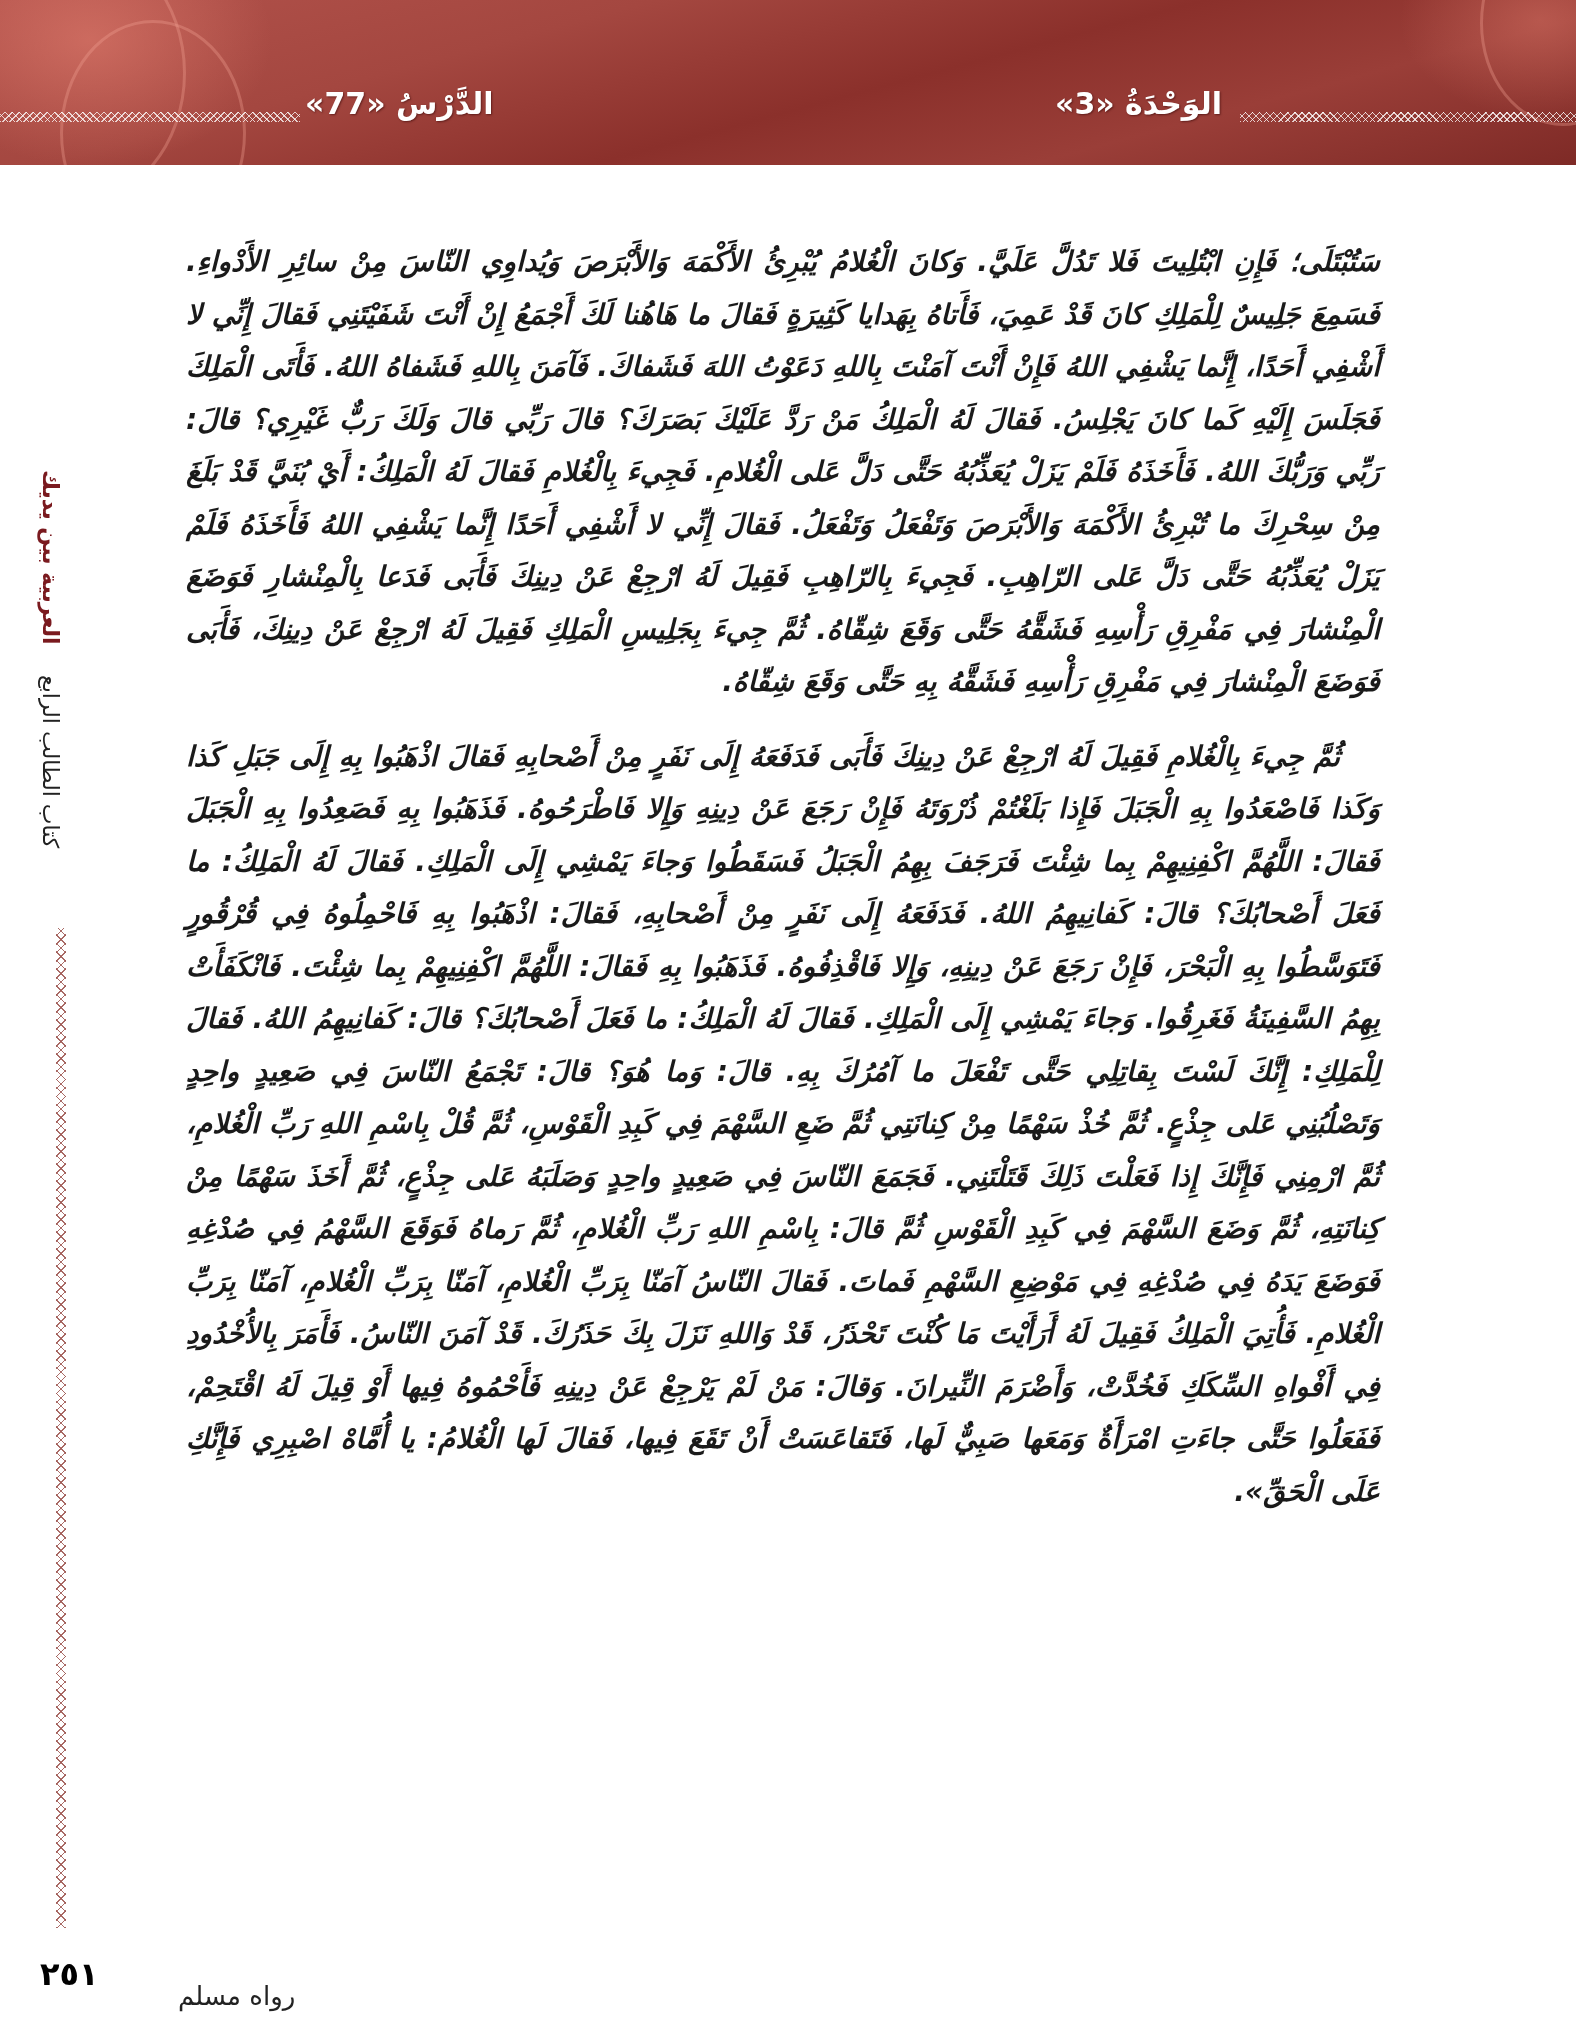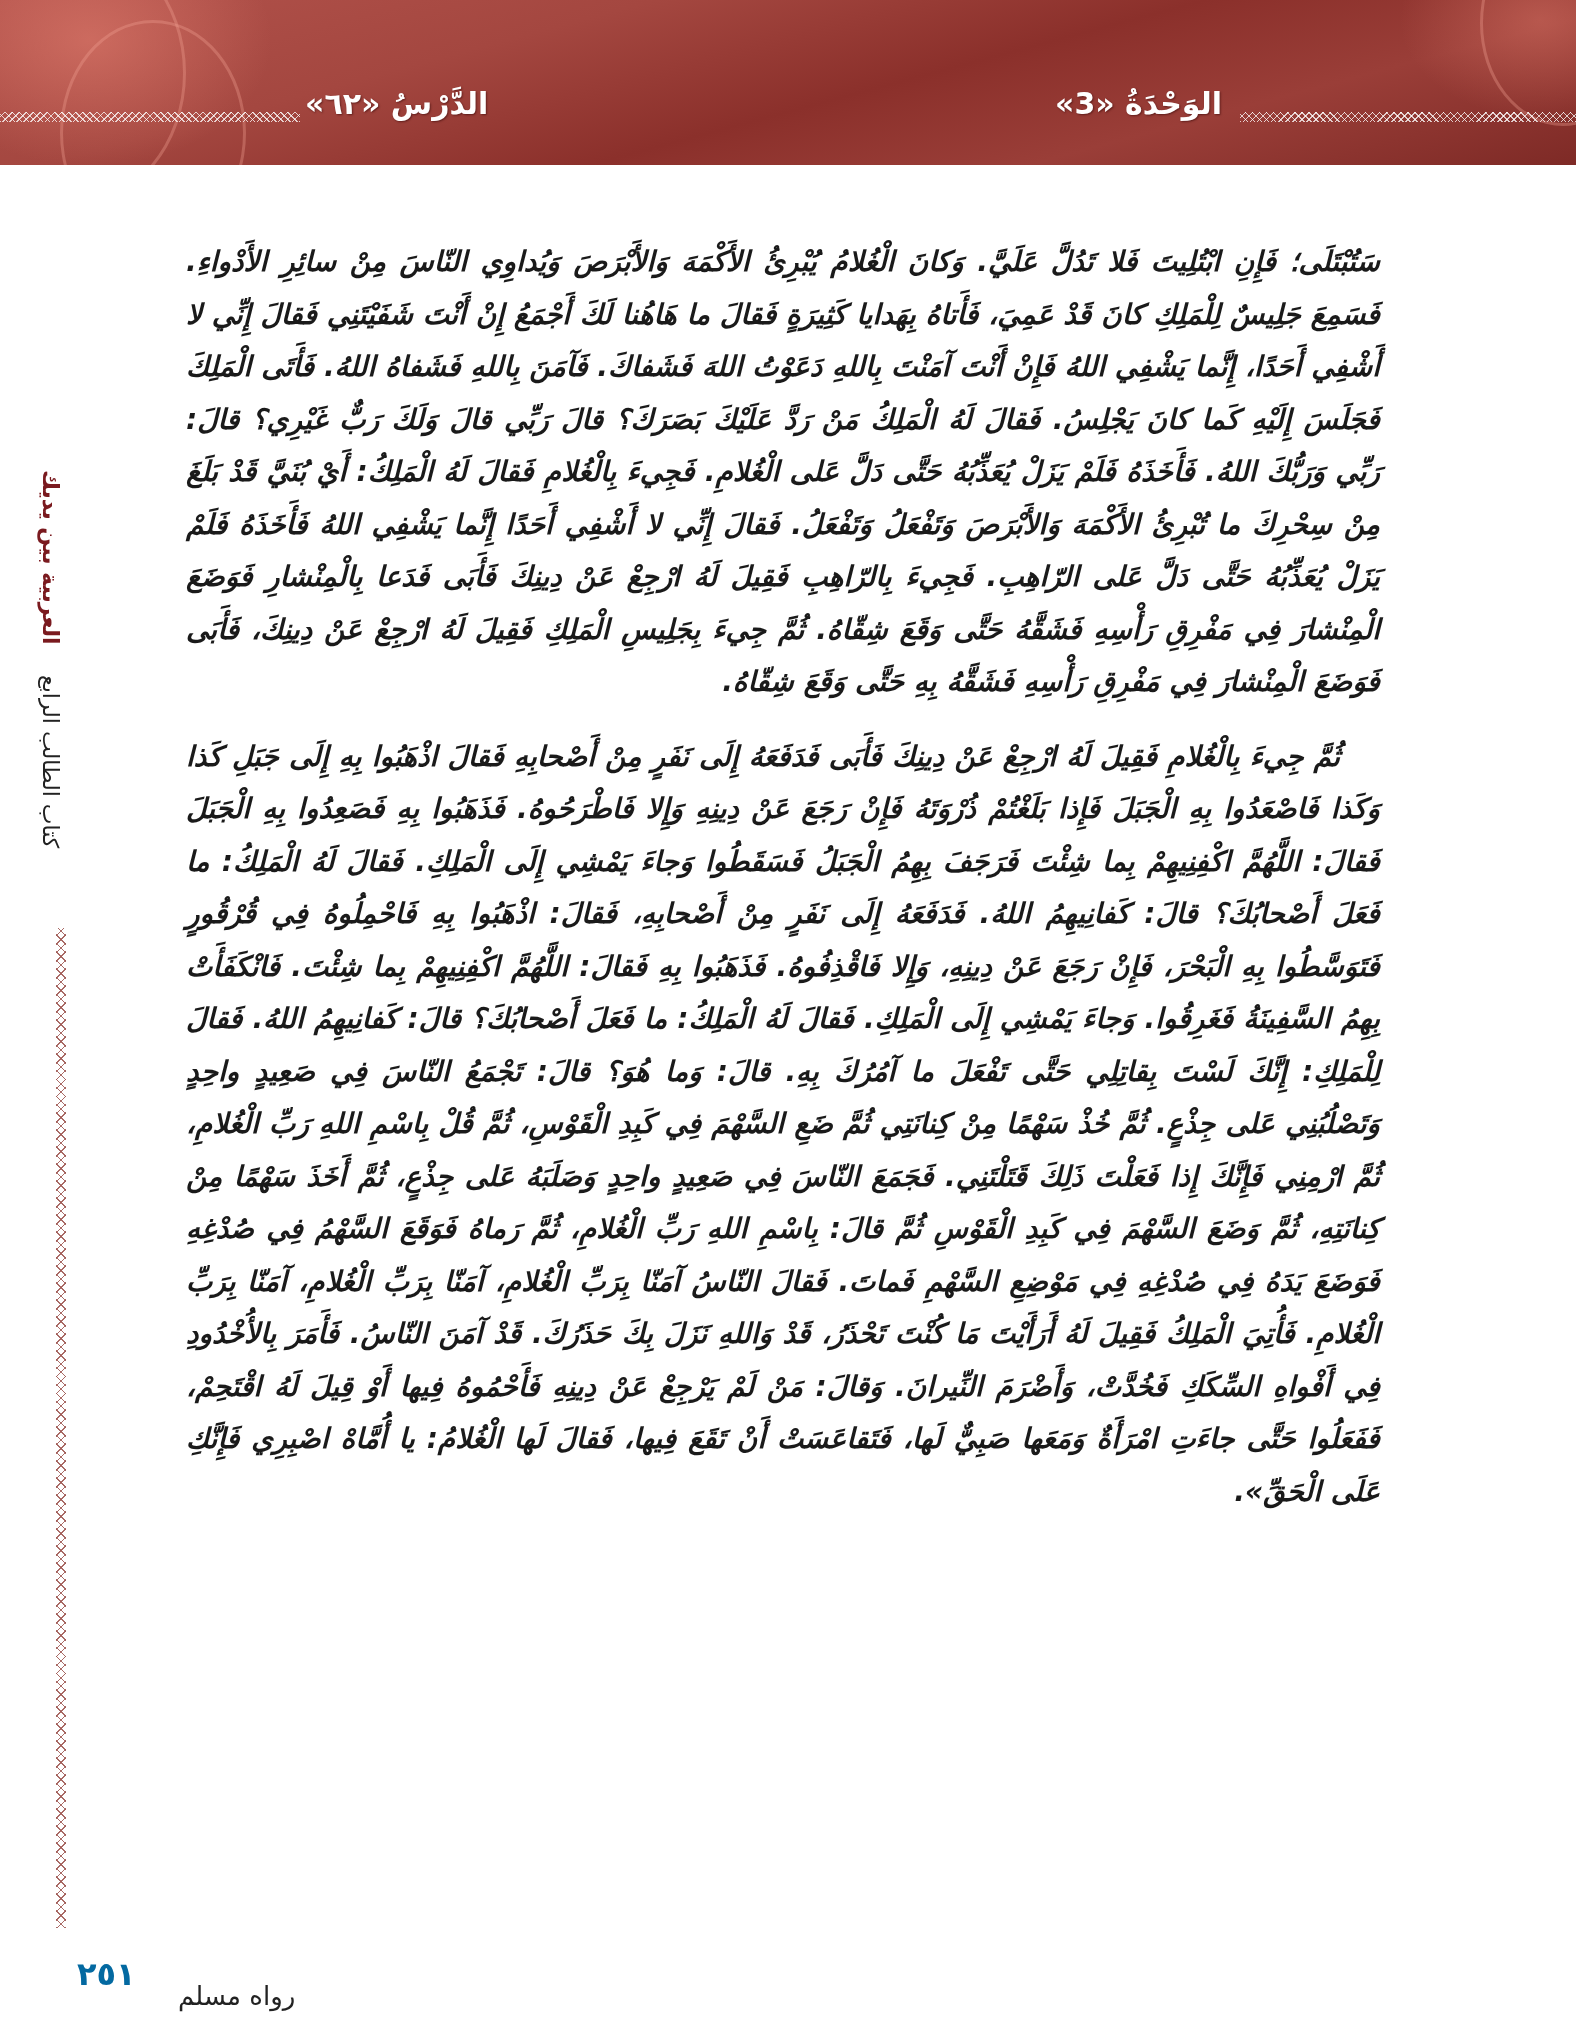--- a/index.html
+++ b/index.html
@@ -40,22 +40,22 @@
     }
     .sidebar .brand { top: 0; color: #7a1a1f; font-weight: bold; }
     .sidebar .book { top: 205px; color: #222; }
     .sidebar .chain-v {
       position: absolute; left: 26px; top: 458px; width: 10px; height: 1000px;
       background-image:
         repeating-linear-gradient(45deg, rgba(160,90,85,0.9) 0 1px, transparent 1px 6px),
         repeating-linear-gradient(-45deg, rgba(160,90,85,0.9) 0 1px, transparent 1px 6px);
     }
     .page-number {
-      position: absolute; left: 40px; top: 1955px; color: #0369a1;
-      font-family: "DejaVu Sans", sans-serif; font-size: 32px; font-weight: bold; margin-left: 37px;
+      position: absolute; left: 40px; top: 1955px; color: #000000;
+      font-family: "DejaVu Sans", sans-serif; font-size: 32px; font-weight: bold;
     }
     .content {
       position: absolute; left: 178px; top: 228px; width: 1210px;
       direction: rtl; text-align: justify; text-align-last: right;
       font-family: "DejaVu Sans", sans-serif; font-size: 28px; font-weight: bold;
       line-height: 52.5px; color: #1a1a1a;
     }
     .content p { margin: 8px; font-style: italic; }
     .content p.indent { text-indent: 40px; margin-top: 22px; }
     .source {
@@ -64,21 +64,21 @@
     }
   </style>
 </head>
 <body>
 
 <div class="header">
   <div class="swirl" style="left:-40px; top:-60px; width:220px; height:260px;"></div>
   <div class="swirl" style="left:60px; top:20px; width:180px; height:220px;"></div>
   <div class="swirl" style="left:1480px; top:-80px; width:160px; height:200px;"></div>
   <div class="chain" style="left:0; width:300px;"></div>
-  <div class="title" style="left:305px;">الدَّرْسُ «٦٢»</div>
+  <div class="title" style="left:305px;">الدَّرْسُ «77»</div>
   <div class="title" style="left:1055px;">الوَحْدَةُ «3»</div>
   <div class="chain" style="left:1240px; width:336px;"></div>
 </div>
 
 <div class="sidebar">
   <div class="vtext brand">العربية بين يديك</div>
   <div class="vtext book">كتاب الطالب الرابع</div>
   <div class="chain-v"></div>
 </div>
 

